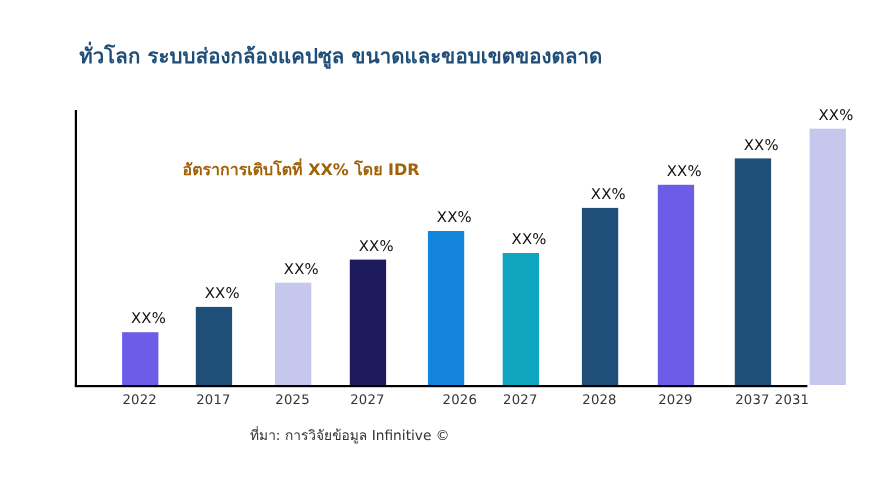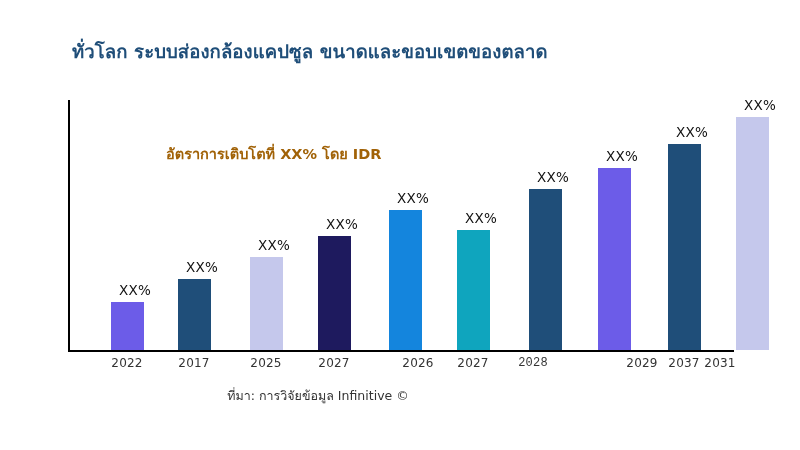--- a/index.html
+++ b/index.html
@@ -161,21 +161,21 @@
 
   <div class="growth-note">อัตราการเติบโตที่ XX% โดย IDR</div>
 
   <div class="xticks" id="xticks">
       <div class="xtick" style="left: 29px;">2022</div>
       <div class="xtick" style="left: 96px;">2017</div>
       <div class="xtick" style="left: 168px;">2025</div>
       <div class="xtick" style="left: 236px;">2027</div>
       <div class="xtick" style="left: 320px;">2026</div>
       <div class="xtick" style="left: 375px;">2027</div>
-      <div class="xtick" style="left: 435px; font-family: Liberation Mono, monospace;">2028</div>
-      <div class="xtick" style="left: 544px;">2029</div>
+      <div class="xtick" style="left: 447px;">2028</div>
+      <div class="xtick" style="left: 516px;">2029</div>
       <div class="xtick" style="left: 586px;">2037</div>
       <div class="xtick" style="left: 622px;">2031</div>
     </div>
 
   <div class="source">ที่มา: การวิจัยข้อมูล Infinitive ©</div>
 
 </div>
 
 </body></html>

